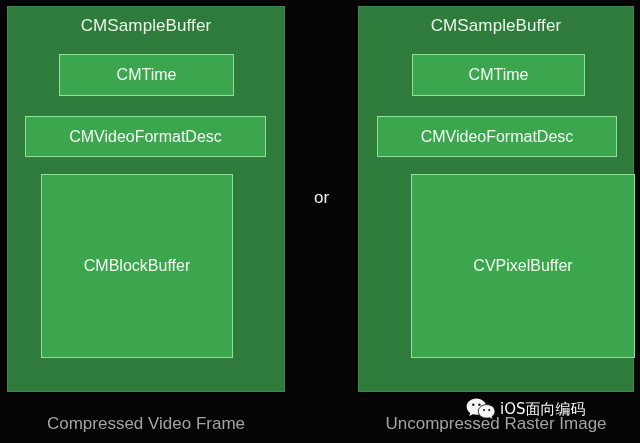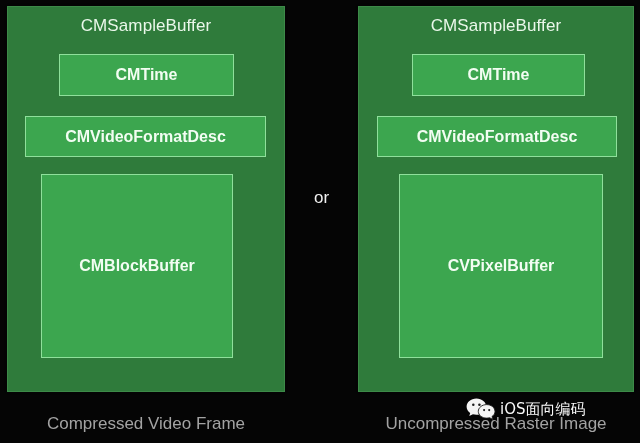--- a/index.html
+++ b/index.html
@@ -62,21 +62,21 @@
   }
 
   
   .inner-box {
     position: absolute;
     background: #3ca64f;
     border: 1px solid #8fe09b;
     box-sizing: border-box;
     color: #f2fdf2;
     font-size: 16px;
-    font-weight: 700;
+    font-weight: 400;
     display: flex;
     align-items: center;
     justify-content: center;
     text-align: center;
     line-height: 20px;
     white-space: nowrap;
   }
 
   
   .box-cmtime-left {
@@ -105,23 +105,23 @@
     width: 173px;
     height: 42px;
   }
   .box-cmvfd-right {
     left: 18px;
     top: 109px;
     width: 240px;
     height: 41px;
   }
   .box-pixel-right {
-    left: 40px;
+    left: 52px;
     top: 167px;
-    width: 204px;
+    width: 224px;
     height: 184px;
   }
 
   
   .or-label {
     position: absolute;
     left: 285px;
     top: 186px;
     width: 73px;
     text-align: center;

